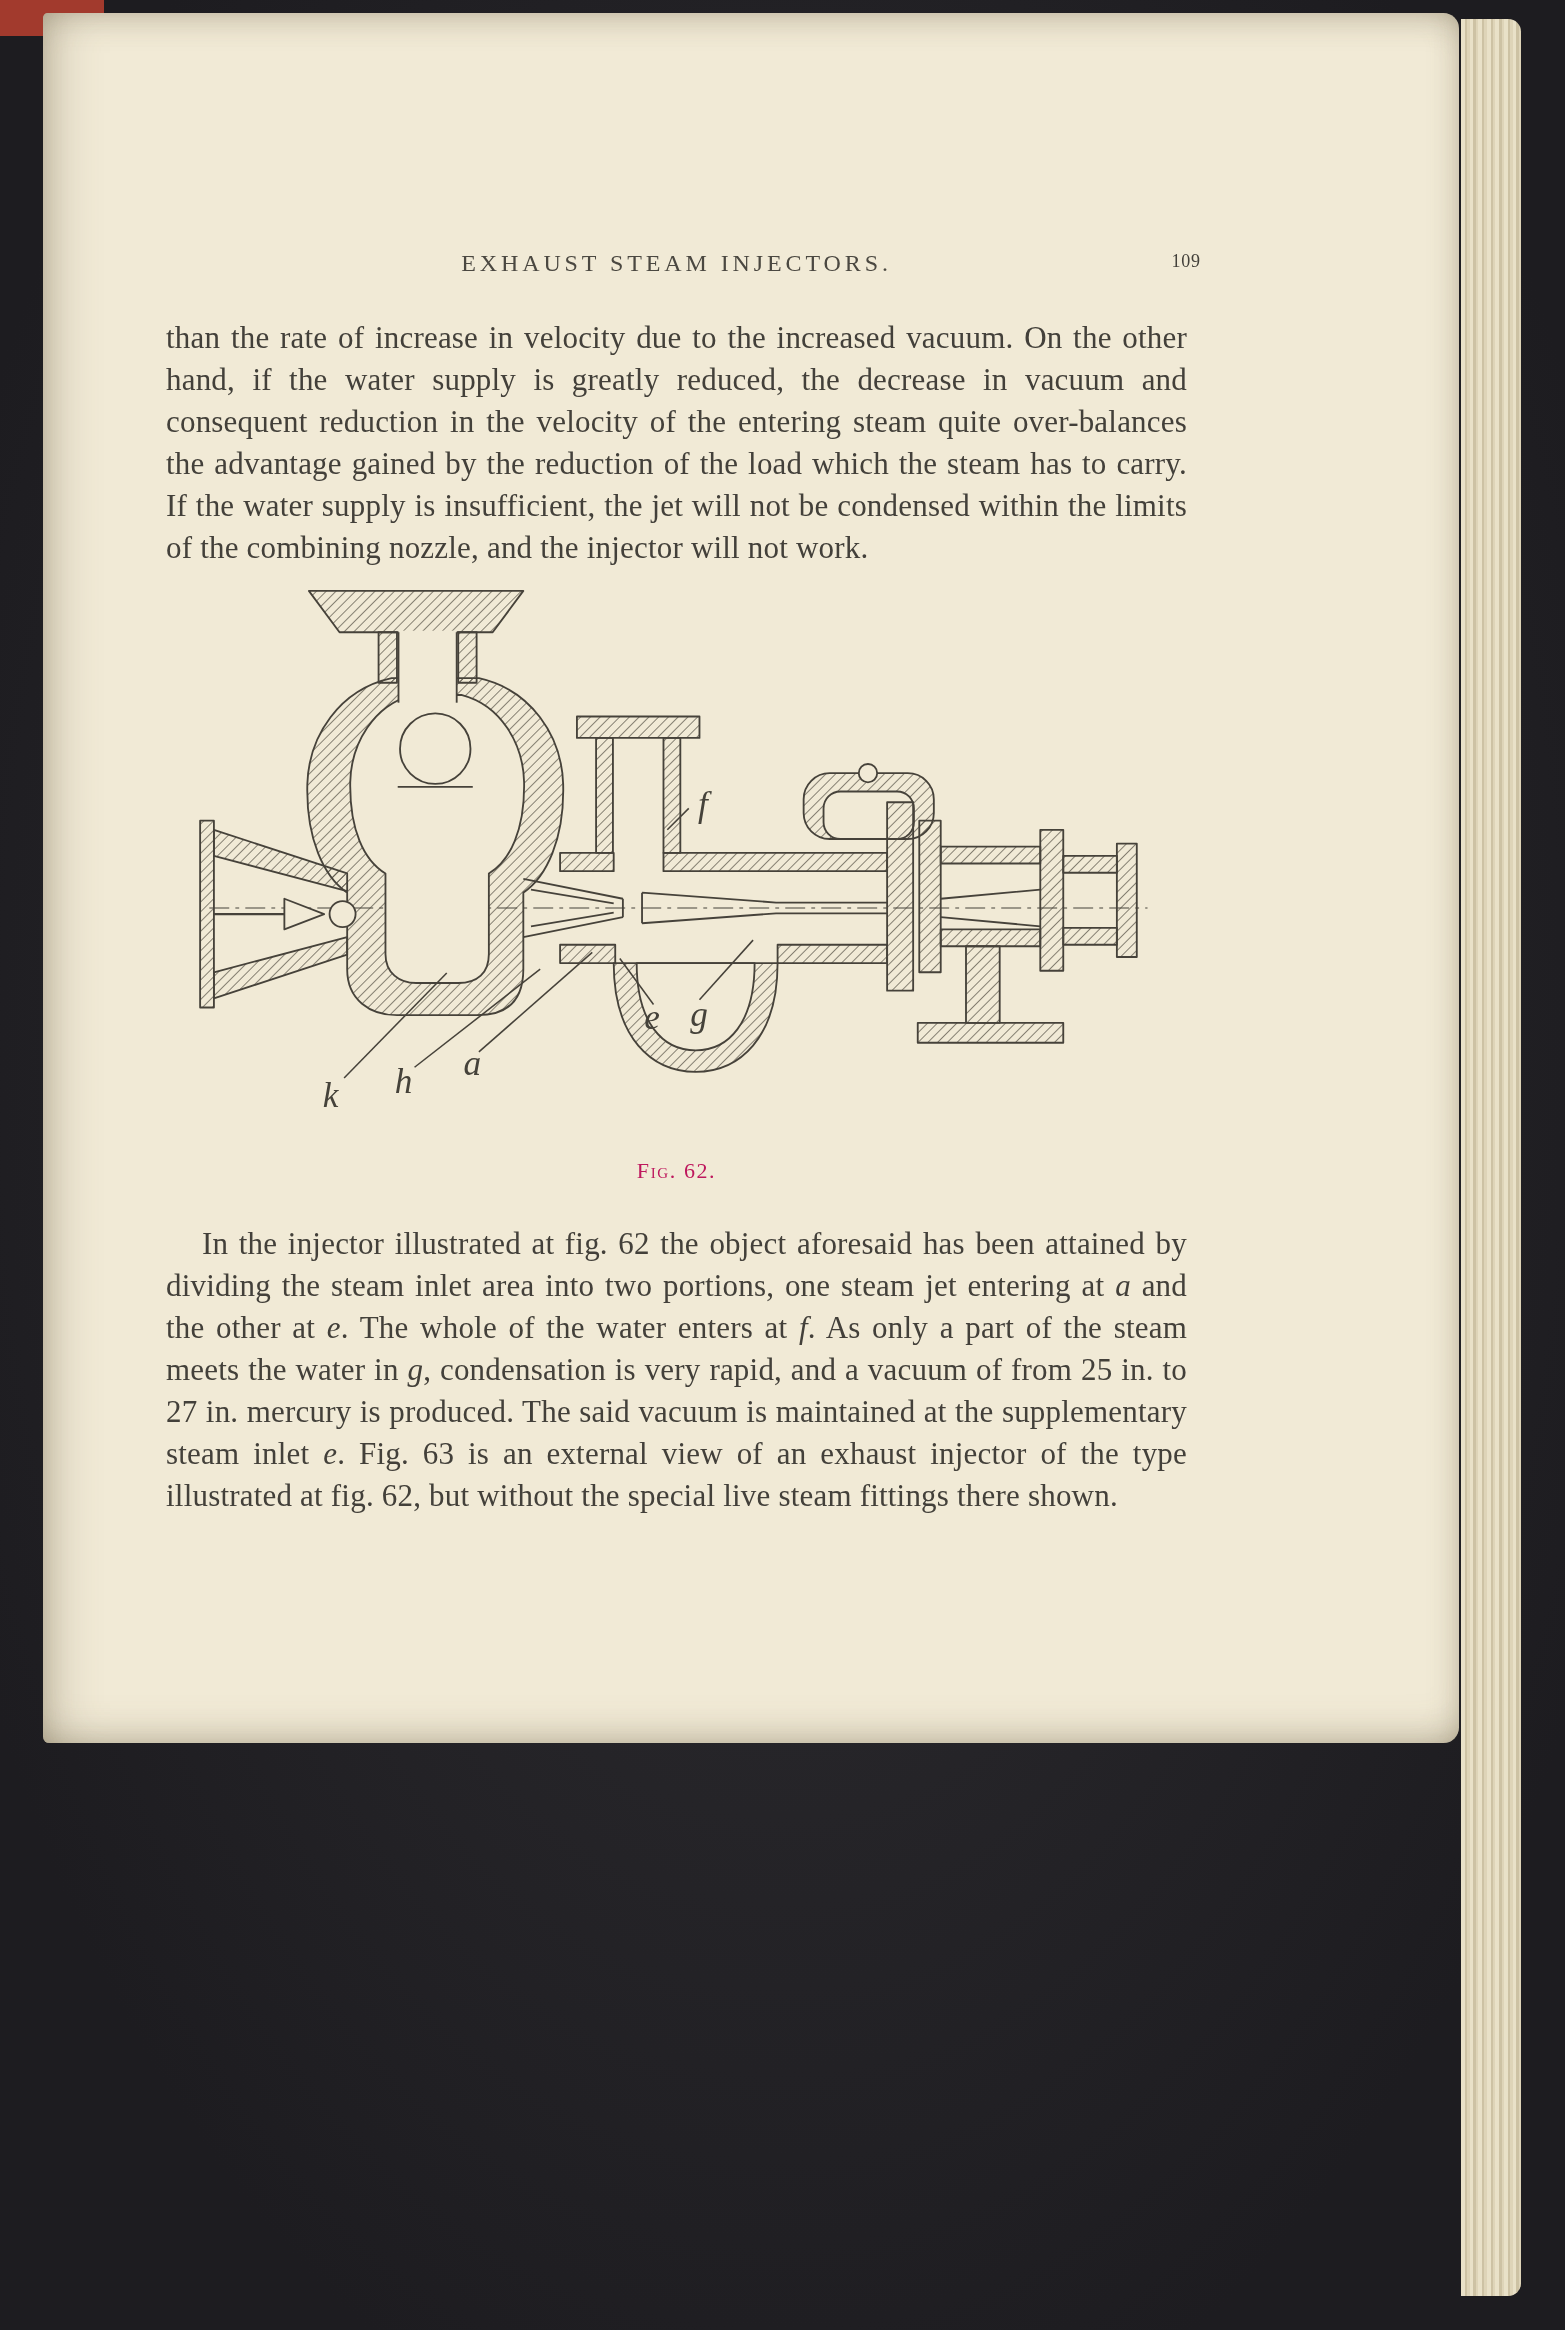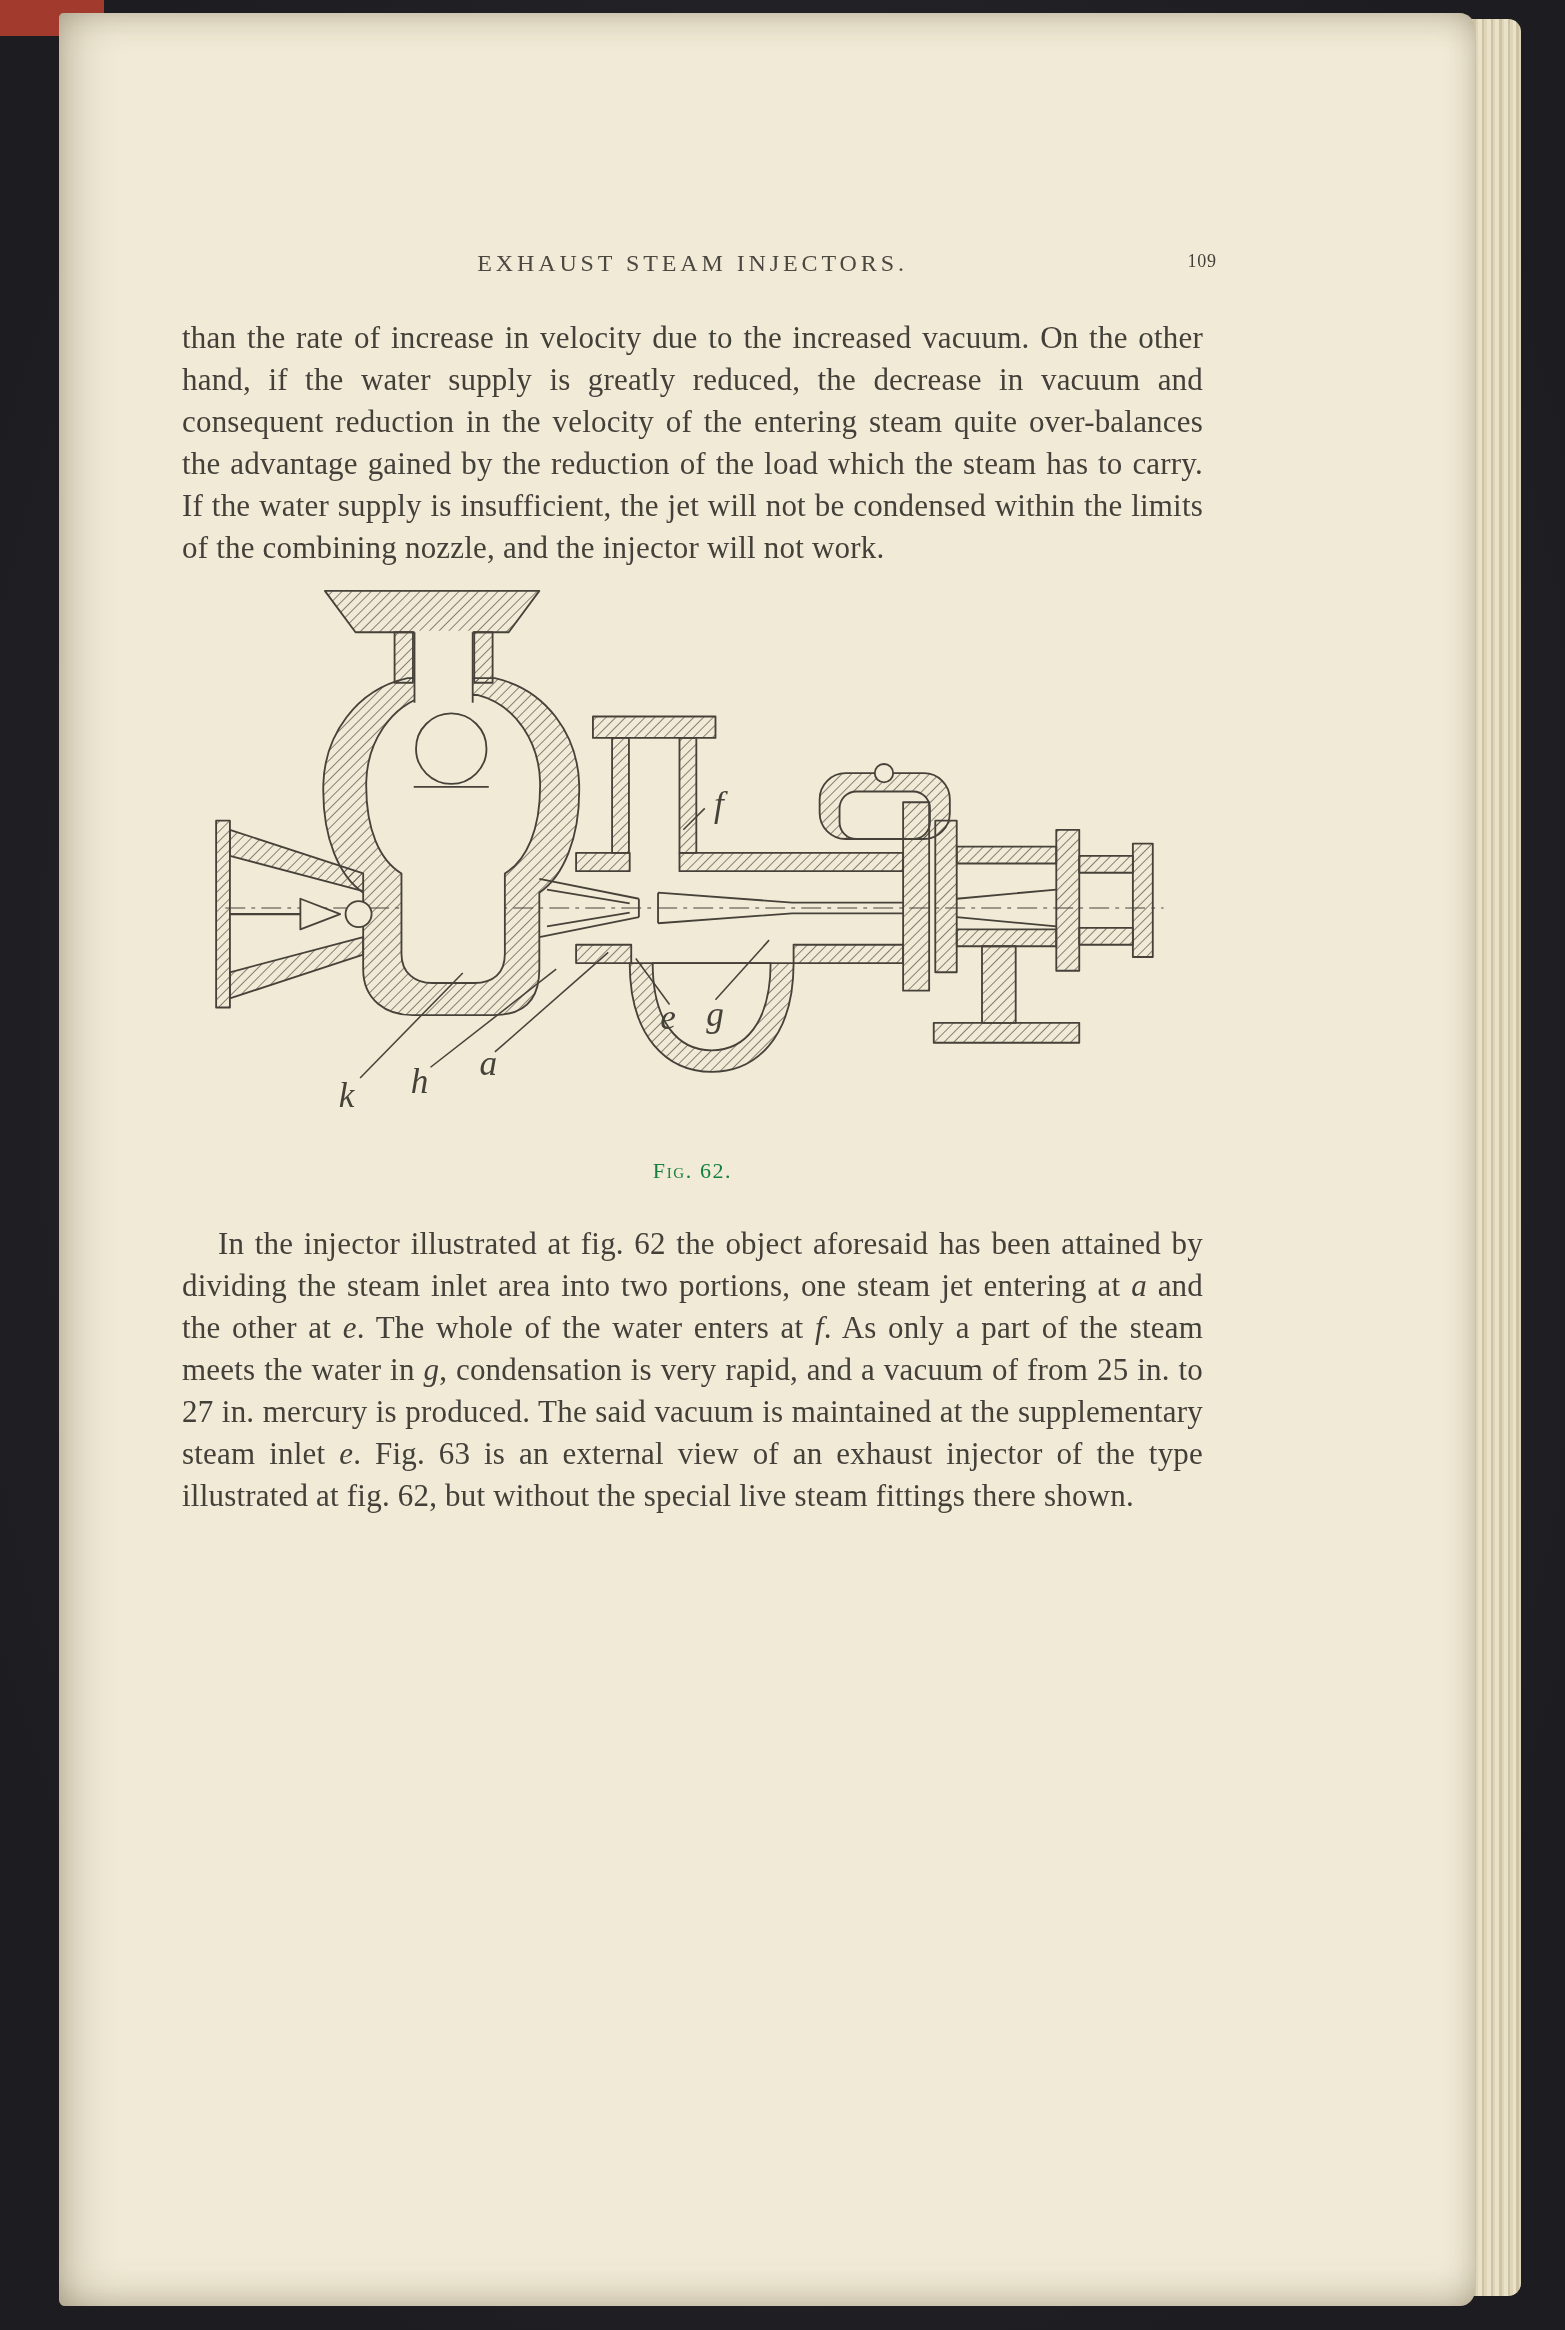--- a/index.html
+++ b/index.html
@@ -12,21 +12,21 @@
   .red-spine {
     position:absolute; left:0; top:0; width:104px; height:36px;
     background:#a23a2d;
   }
   .page-edges {
     position:absolute; left:1461px; top:19px; width:60px; height:2277px;
     background: repeating-linear-gradient(90deg,#e9e1c8 0 3.9px,#cdc2a4 3.9px 6.3px,#ded4b8 6.3px 8.6px);
     border-radius:0 12.6px 12.6px 0;
   }
   .page {
-    position:absolute; left:59px; top:12.6px; width:1416px; height:2293px;
+    position:absolute; left:43px; top:12.6px; width:1416px; height:1730px;
     background:#f1ead6;
     border-radius:4.7px 15.7px 15.7px 6.3px;
     box-shadow:
       inset 27px 0 55px -27px rgba(95,82,58,.45),
       inset -12.6px 0 36px -17.3px rgba(110,96,70,.33),
       inset 0 20.4px 39px -23.5px rgba(110,96,70,.30),
       inset 0 -23.5px 47px -27px rgba(110,96,70,.35);
   }
   .content {
     position:absolute; left:106px; top:229px; width:1055px;
@@ -39,21 +39,21 @@
     font-size:24px; letter-spacing:3.9px; color:#4b4841; white-space:nowrap;
   }
   .page-num { position:absolute; right:3.1px; top:-1.6px; font-size:18px; letter-spacing:0.8px; }
   p.body-par { margin:17px; }
   p.indent { text-indent:36px; }
   .var { font-style:italic; }
   figure { margin:11px auto 31px; width:1055px; text-align:center; }
   figure svg { display:block; margin:0 auto; }
   figcaption {
     margin-top:12.6px; font-size:22px; letter-spacing:1.6px;
-    font-variant:small-caps; color:#15803d;
+    font-variant:small-caps; color:#be185d;
   }
 </style>
 </head>
 <body>
 
 <div class="red-spine"></div>
 <div class="page-edges"></div>
 
 <div class="page">
   <div class="content">

